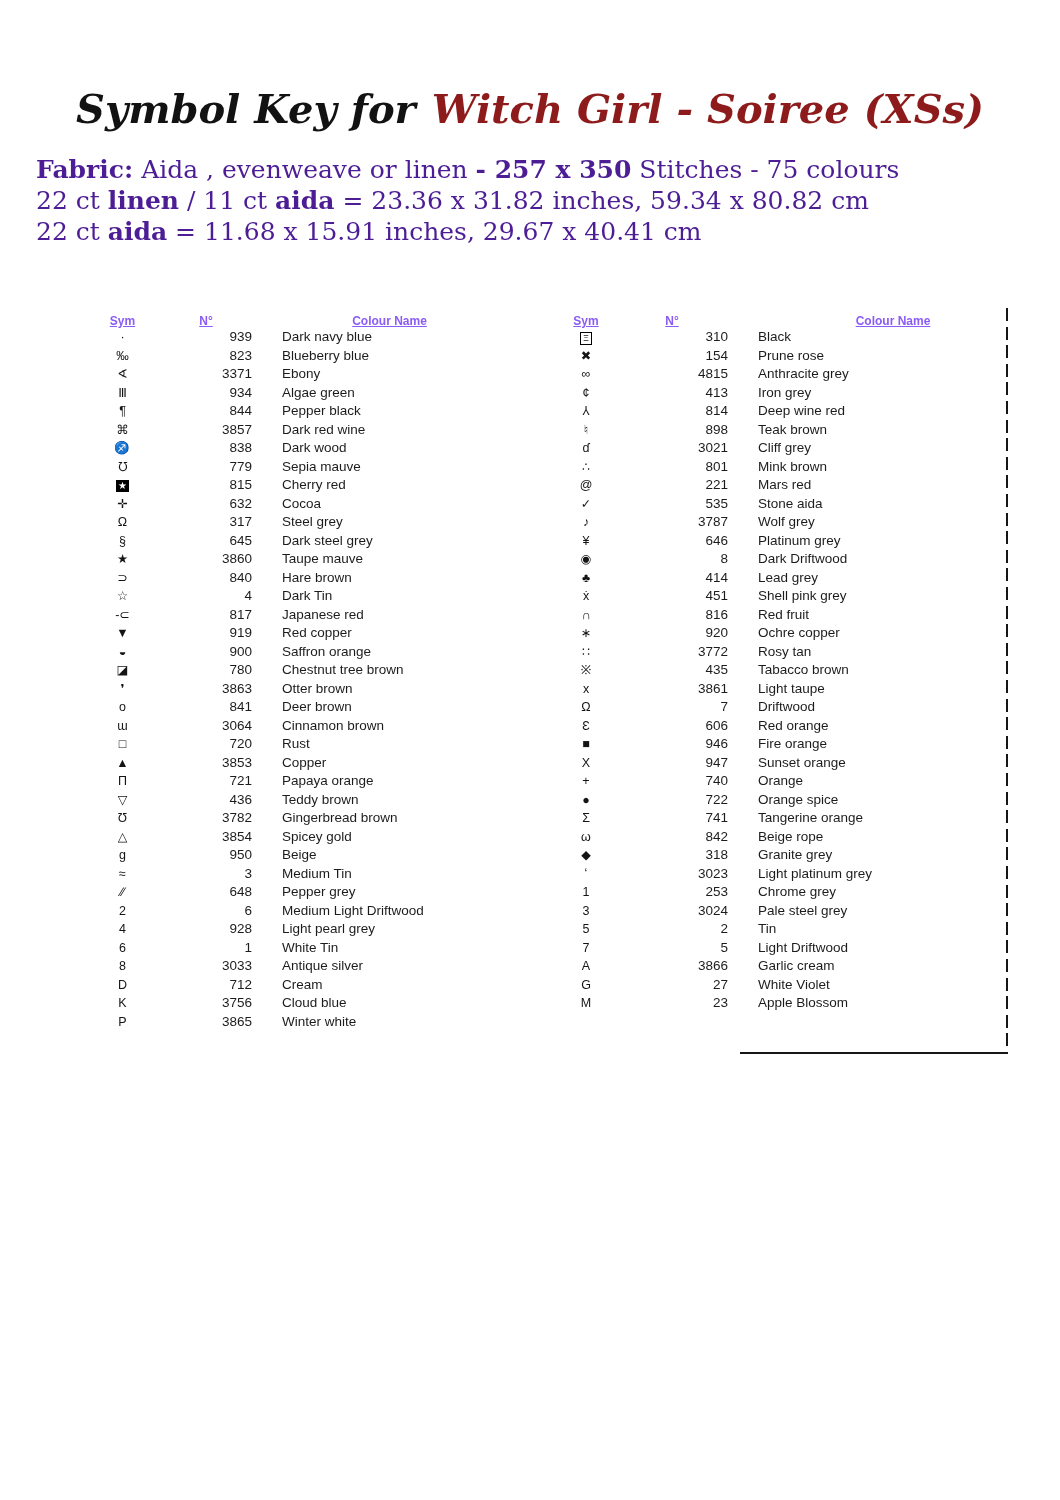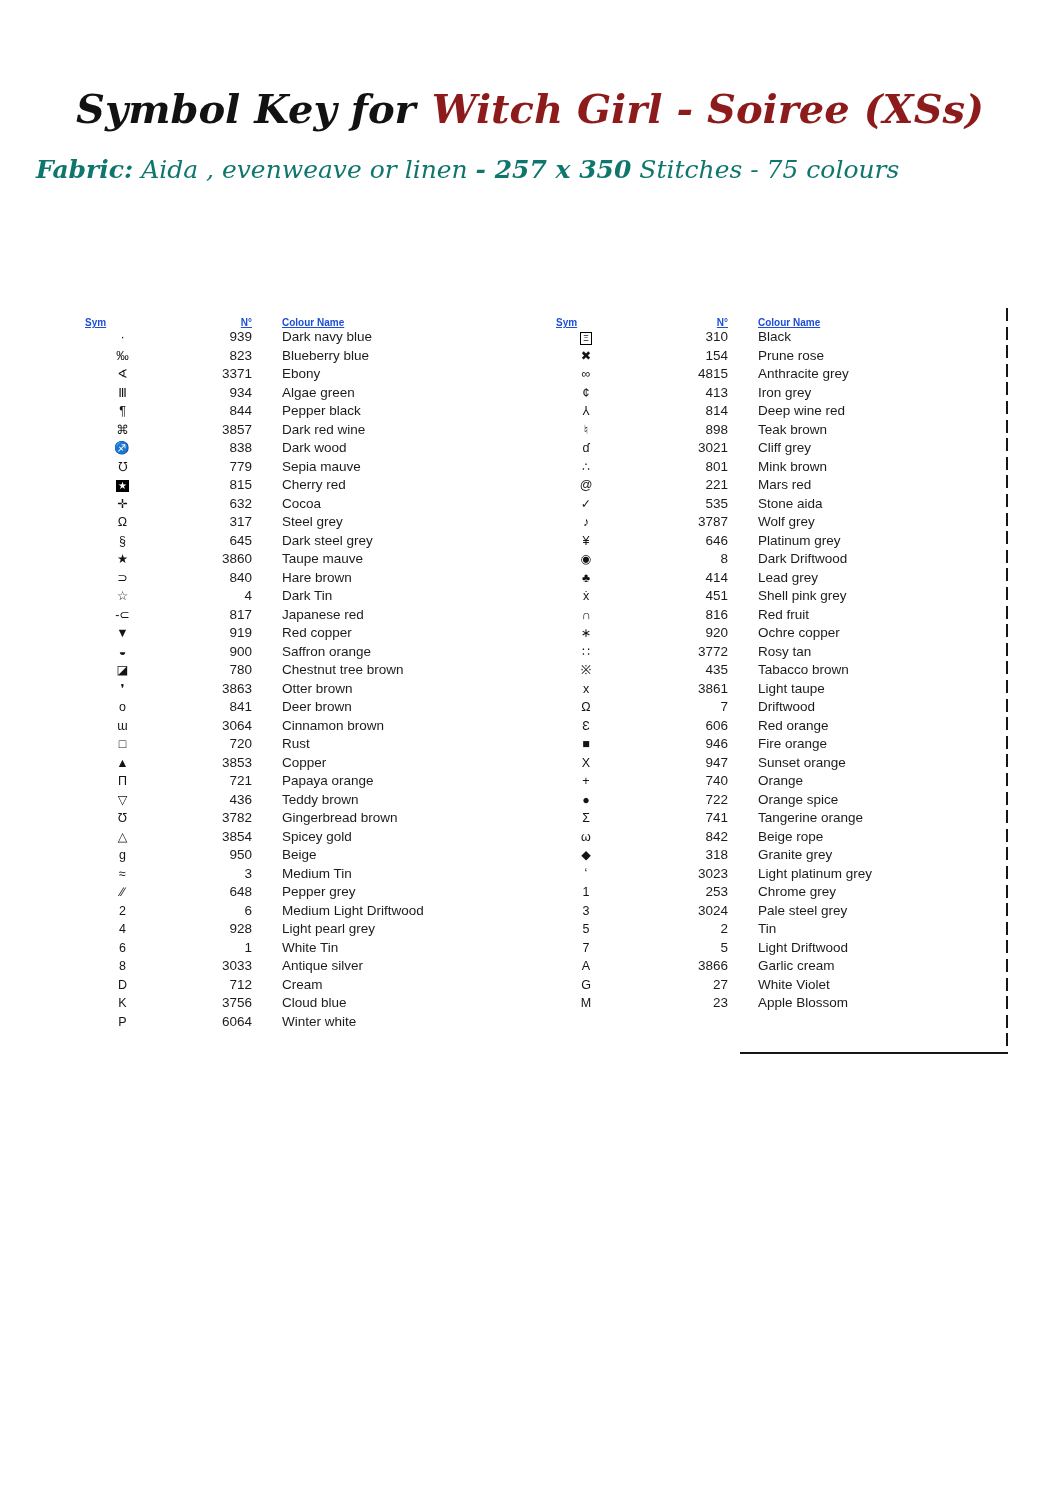--- a/index.html
+++ b/index.html
@@ -18,38 +18,38 @@
     font-family:"DejaVu Serif",serif;
     font-style:italic;font-weight:bold;
     font-size:40px;line-height:46px;
     color:#121212;
     white-space:nowrap;
   }
   .title-red{margin-left:16px;}
   .fabric{
     position:absolute;left:36px;top:154px;
     font-family:"DejaVu Serif",serif;
-    font-style:italic;
     font-size:25px;line-height:31px;
-    color:#0f766e;
+    color:#4c1d95;
     white-space:nowrap;
   }
   .fabric-line b{font-weight:bold;}
   table.key{
     position:absolute;top:308px;
     border-collapse:collapse;
     table-layout:fixed;
   }
   table.key.left{left:85px;}
   table.key.right{left:556px;}
   table.key th{
-    font-size:10px;font-weight:bold;
+    font-size:12px;font-weight:bold;
     text-decoration:underline;
     height:20px;padding:0;vertical-align:bottom;
-    color:#1d4ed8;
+    color:#8b5cf6;
+    text-align:center;
   }
   table.key td{
     font-size:13.5px;height:18.5px;padding:0;
     vertical-align:middle;color:#1c1c1c;
     line-height:18.5px;
   }
   table.left .col-sym{width:75px;}
   table.left .col-num{width:92px;}
   table.left .col-name{width:215px;}
   table.right .col-sym{width:60px;}
@@ -86,20 +86,22 @@
 </style>
 </head>
 <body>
 
 <div class="page">
 
   <h1 class="title"><span class="title-black">Symbol Key for</span><span class="title-red" style="color: rgb(142, 27, 27);">Witch Girl - Soiree (XSs)</span></h1>
 
   <div class="fabric">
       <div class="fabric-line"><b>Fabric:</b><span>  Aida , evenweave or  linen </span><b>- 257 x 350</b><span> Stitches - 75 colours</span></div>
+      <div class="fabric-line"><span>22 ct </span><b>linen</b><span> / 11 ct </span><b>aida</b><span> = 23.36 x 31.82 inches, 59.34 x 80.82 cm</span></div>
+      <div class="fabric-line"><span>22 ct </span><b>aida</b><span> = 11.68 x 15.91 inches, 29.67 x 40.41 cm</span></div>
     </div>
 
   <table class="key left">
     <thead>
       <tr>
         <th class="col-sym">Sym</th>
         <th class="col-num">N°</th>
         <th class="col-name">Colour Name</th>
       </tr>
     </thead>
@@ -284,21 +286,21 @@
           <td class="col-num">712</td>
           <td class="col-name">Cream</td>
         </tr>
         <tr>
           <td class="col-sym"><span class="glyph">K</span></td>
           <td class="col-num">3756</td>
           <td class="col-name">Cloud blue</td>
         </tr>
         <tr>
           <td class="col-sym"><span class="glyph">P</span></td>
-          <td class="col-num">6064</td>
+          <td class="col-num">3865</td>
           <td class="col-name">Winter white</td>
         </tr>
       </tbody>
   </table>
 
   <table class="key right">
     <thead>
       <tr>
         <th class="col-sym">Sym</th>
         <th class="col-num">N°</th>

